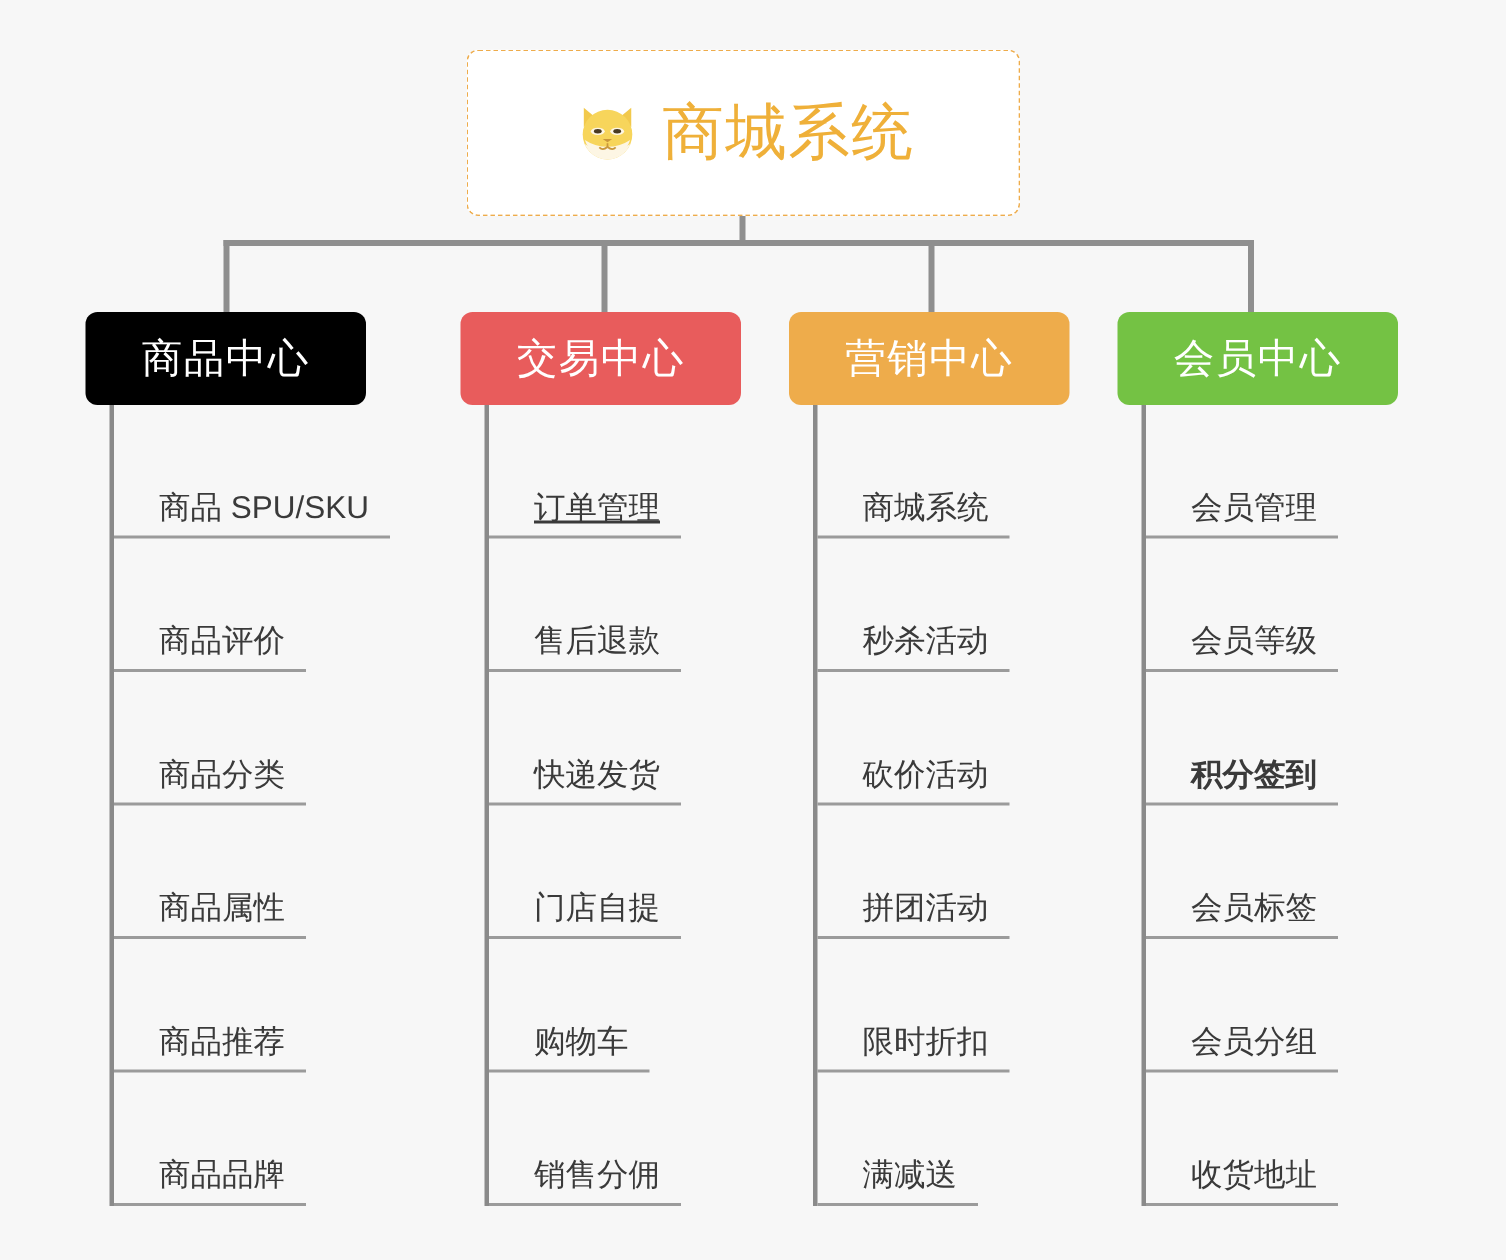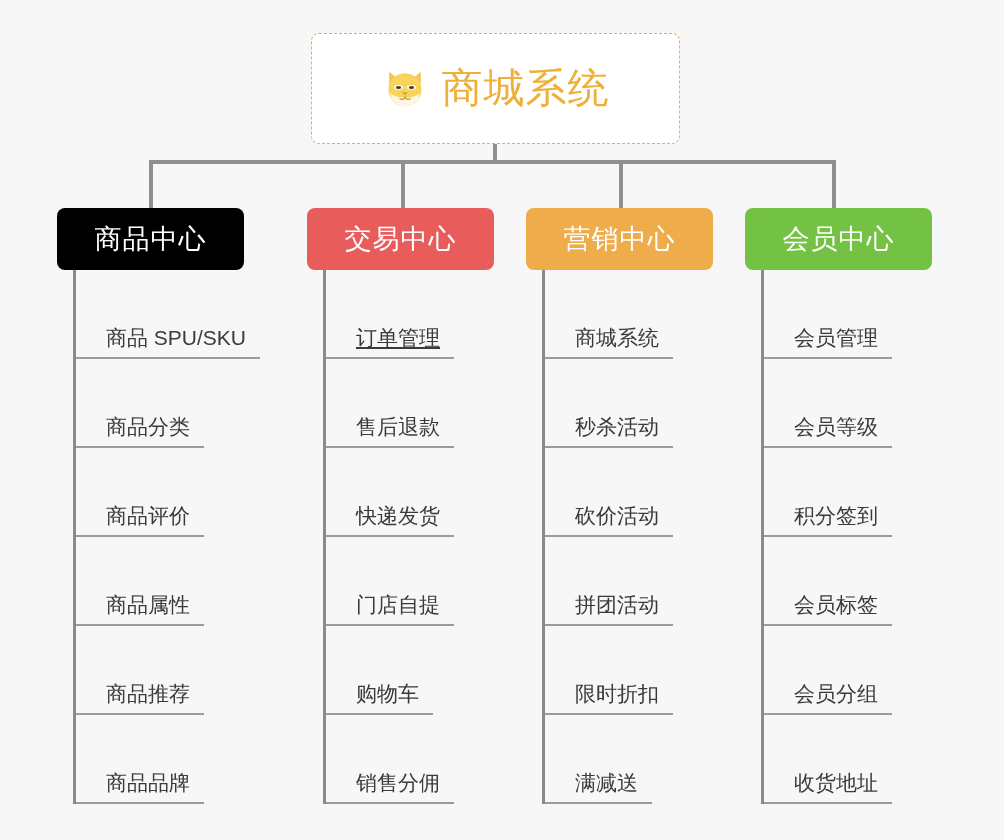--- a/index.html
+++ b/index.html
@@ -151,24 +151,24 @@
   <div class="conn conn-drop" id="drop-2" style="left: 619px; background: rgb(143, 143, 143);"></div>
   <div class="conn conn-drop" id="drop-3" style="left: 832px; background: rgb(143, 143, 143);"></div>
 
   <div class="column" id="col-0" style="left: 57px;">
     <div class="column-header" id="hdr-0" style="background: #000000;">商品中心</div>
     <div class="leaf-list" id="list-0" style="border-left-color: rgb(138, 138, 138);">
         <div class="leaf-item">
           <span class="leaf-label" style="border-bottom-color: rgb(155, 155, 155);">商品 SPU/SKU</span>
         </div>
         <div class="leaf-item">
+          <span class="leaf-label" style="border-bottom-color: rgb(155, 155, 155);">商品评价</span>
+        </div>
+        <div class="leaf-item">
           <span class="leaf-label" style="border-bottom-color: rgb(155, 155, 155);">商品分类</span>
-        </div>
-        <div class="leaf-item">
-          <span class="leaf-label" style="border-bottom-color: rgb(155, 155, 155);">商品评价</span>
         </div>
         <div class="leaf-item">
           <span class="leaf-label" style="border-bottom-color: rgb(155, 155, 155);">商品属性</span>
         </div>
         <div class="leaf-item">
           <span class="leaf-label" style="border-bottom-color: rgb(155, 155, 155);">商品推荐</span>
         </div>
         <div class="leaf-item">
           <span class="leaf-label" style="border-bottom-color: rgb(155, 155, 155);">商品品牌</span>
         </div>
@@ -226,21 +226,21 @@
   <div class="column" id="col-3" style="left: 745px;">
     <div class="column-header" id="hdr-3" style="background: rgb(116, 194, 68);">会员中心</div>
     <div class="leaf-list" id="list-3" style="border-left-color: rgb(138, 138, 138);">
         <div class="leaf-item">
           <span class="leaf-label" style="border-bottom-color: rgb(155, 155, 155);">会员管理</span>
         </div>
         <div class="leaf-item">
           <span class="leaf-label" style="border-bottom-color: rgb(155, 155, 155);">会员等级</span>
         </div>
         <div class="leaf-item">
-          <span class="leaf-label" style="border-bottom-color: rgb(155, 155, 155);">积分签到</span>
+          <span class="leaf-label" style="border-bottom-color: rgb(155, 155, 155); font-weight: bold;">积分签到</span>
         </div>
         <div class="leaf-item">
           <span class="leaf-label" style="border-bottom-color: rgb(155, 155, 155);">会员标签</span>
         </div>
         <div class="leaf-item">
           <span class="leaf-label" style="border-bottom-color: rgb(155, 155, 155); font-family: Liberation Serif, serif;">会员分组</span>
         </div>
         <div class="leaf-item">
           <span class="leaf-label" style="border-bottom-color: rgb(155, 155, 155);">收货地址</span>
         </div>

